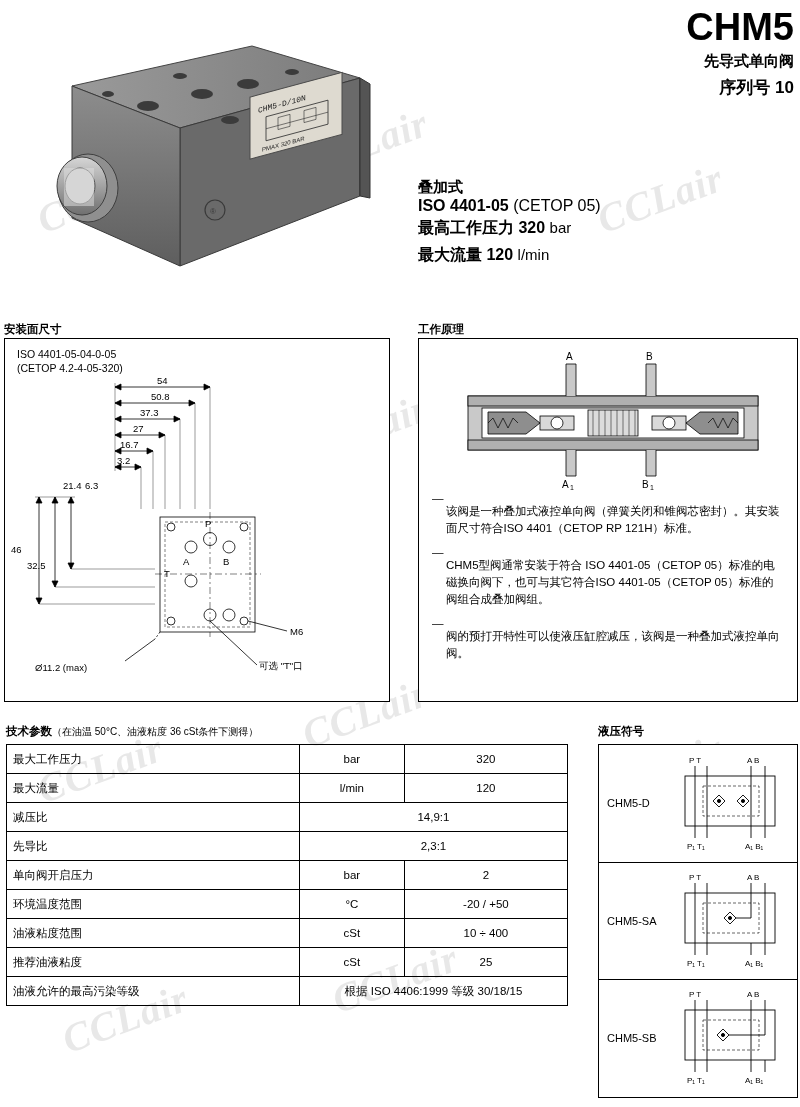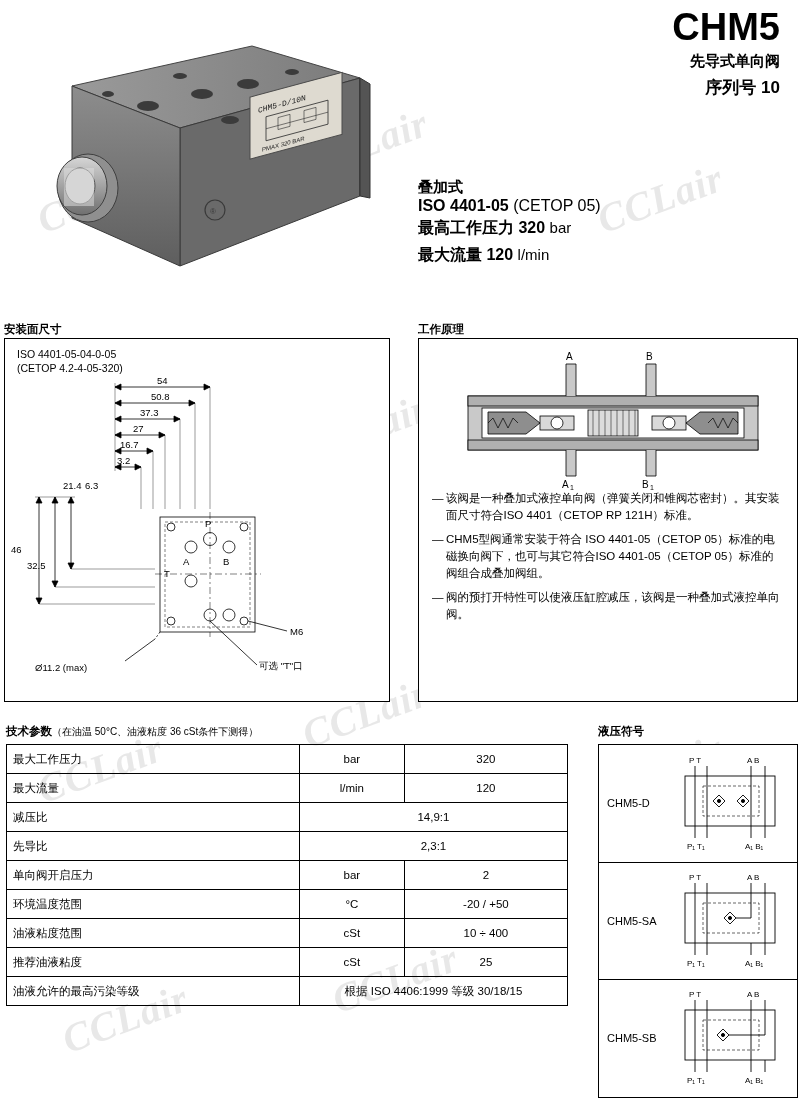--- a/index.html
+++ b/index.html
@@ -17,21 +17,21 @@
     font-weight:bold;
     color:rgba(150,150,150,0.22);
     font-size:40px;
     letter-spacing:1px;
     transform:rotate(-20deg);
     pointer-events:none;
     user-select:none;
     white-space:nowrap;
   }
   
-  .title-block{position:absolute;right:20px;top:8px;text-align:right;}
+  .title-block{position:absolute;right:6px;top:8px;text-align:right;}
   .title-main{font-size:38px;font-weight:bold;line-height:1;font-family:"Liberation Sans",sans-serif;}
   .title-sub{font-size:15px;font-weight:bold;margin-top:6px;}
   .title-serial{font-size:17px;font-weight:bold;margin-top:5px;}
   .specs{position:absolute;left:418px;top:178px;}
   .specs .l1{font-size:15px;font-weight:bold;}
   .specs .l2{font-size:16px;font-weight:bold;margin-top:0;}
   .specs .l2 span.norm{font-weight:normal;}
   .specs .l3{font-size:16px;font-weight:bold;margin-top:3px;}
   .specs .l3 span.norm{font-weight:normal;font-size:15px;}
   .specs .l4{font-size:16px;font-weight:bold;margin-top:6px;}
@@ -47,21 +47,21 @@
   #princ-box{left:418px;top:338px;width:378px;height:362px;}
   #dim-label{position:absolute;left:4px;top:322px;}
   #princ-label{position:absolute;left:418px;top:322px;}
 
   .dim-head{position:absolute;left:12px;top:8px;font-size:10.5px;line-height:14px;}
 
   
   .princ-text{position:absolute;left:432px;top:490px;width:352px;font-size:11.5px;line-height:17px;}
   .princ-text p{margin:0 0 7px 0;display:flex;}
   .princ-text .dash{width:14px;flex:none;}
-  .princ-text .t{flex:1;}
+  .princ-text .t{flex:1;margin-top:13px;}
 
   
   #tech-label{position:absolute;left:6px;top:724px;}
   #tech-label .small{font-weight:normal;font-size:10px;}
   table.tech{position:absolute;left:6px;top:744px;width:562px;border-collapse:collapse;}
   table.tech td{border:1px solid #000;font-size:11.5px;padding:4px 6px;height:20px;}
   table.tech td.c1{width:296px;}
   table.tech td.c2{width:96px;text-align:center;}
   table.tech td.c3{width:158px;text-align:center;}
   table.tech td.wide{text-align:center;}

